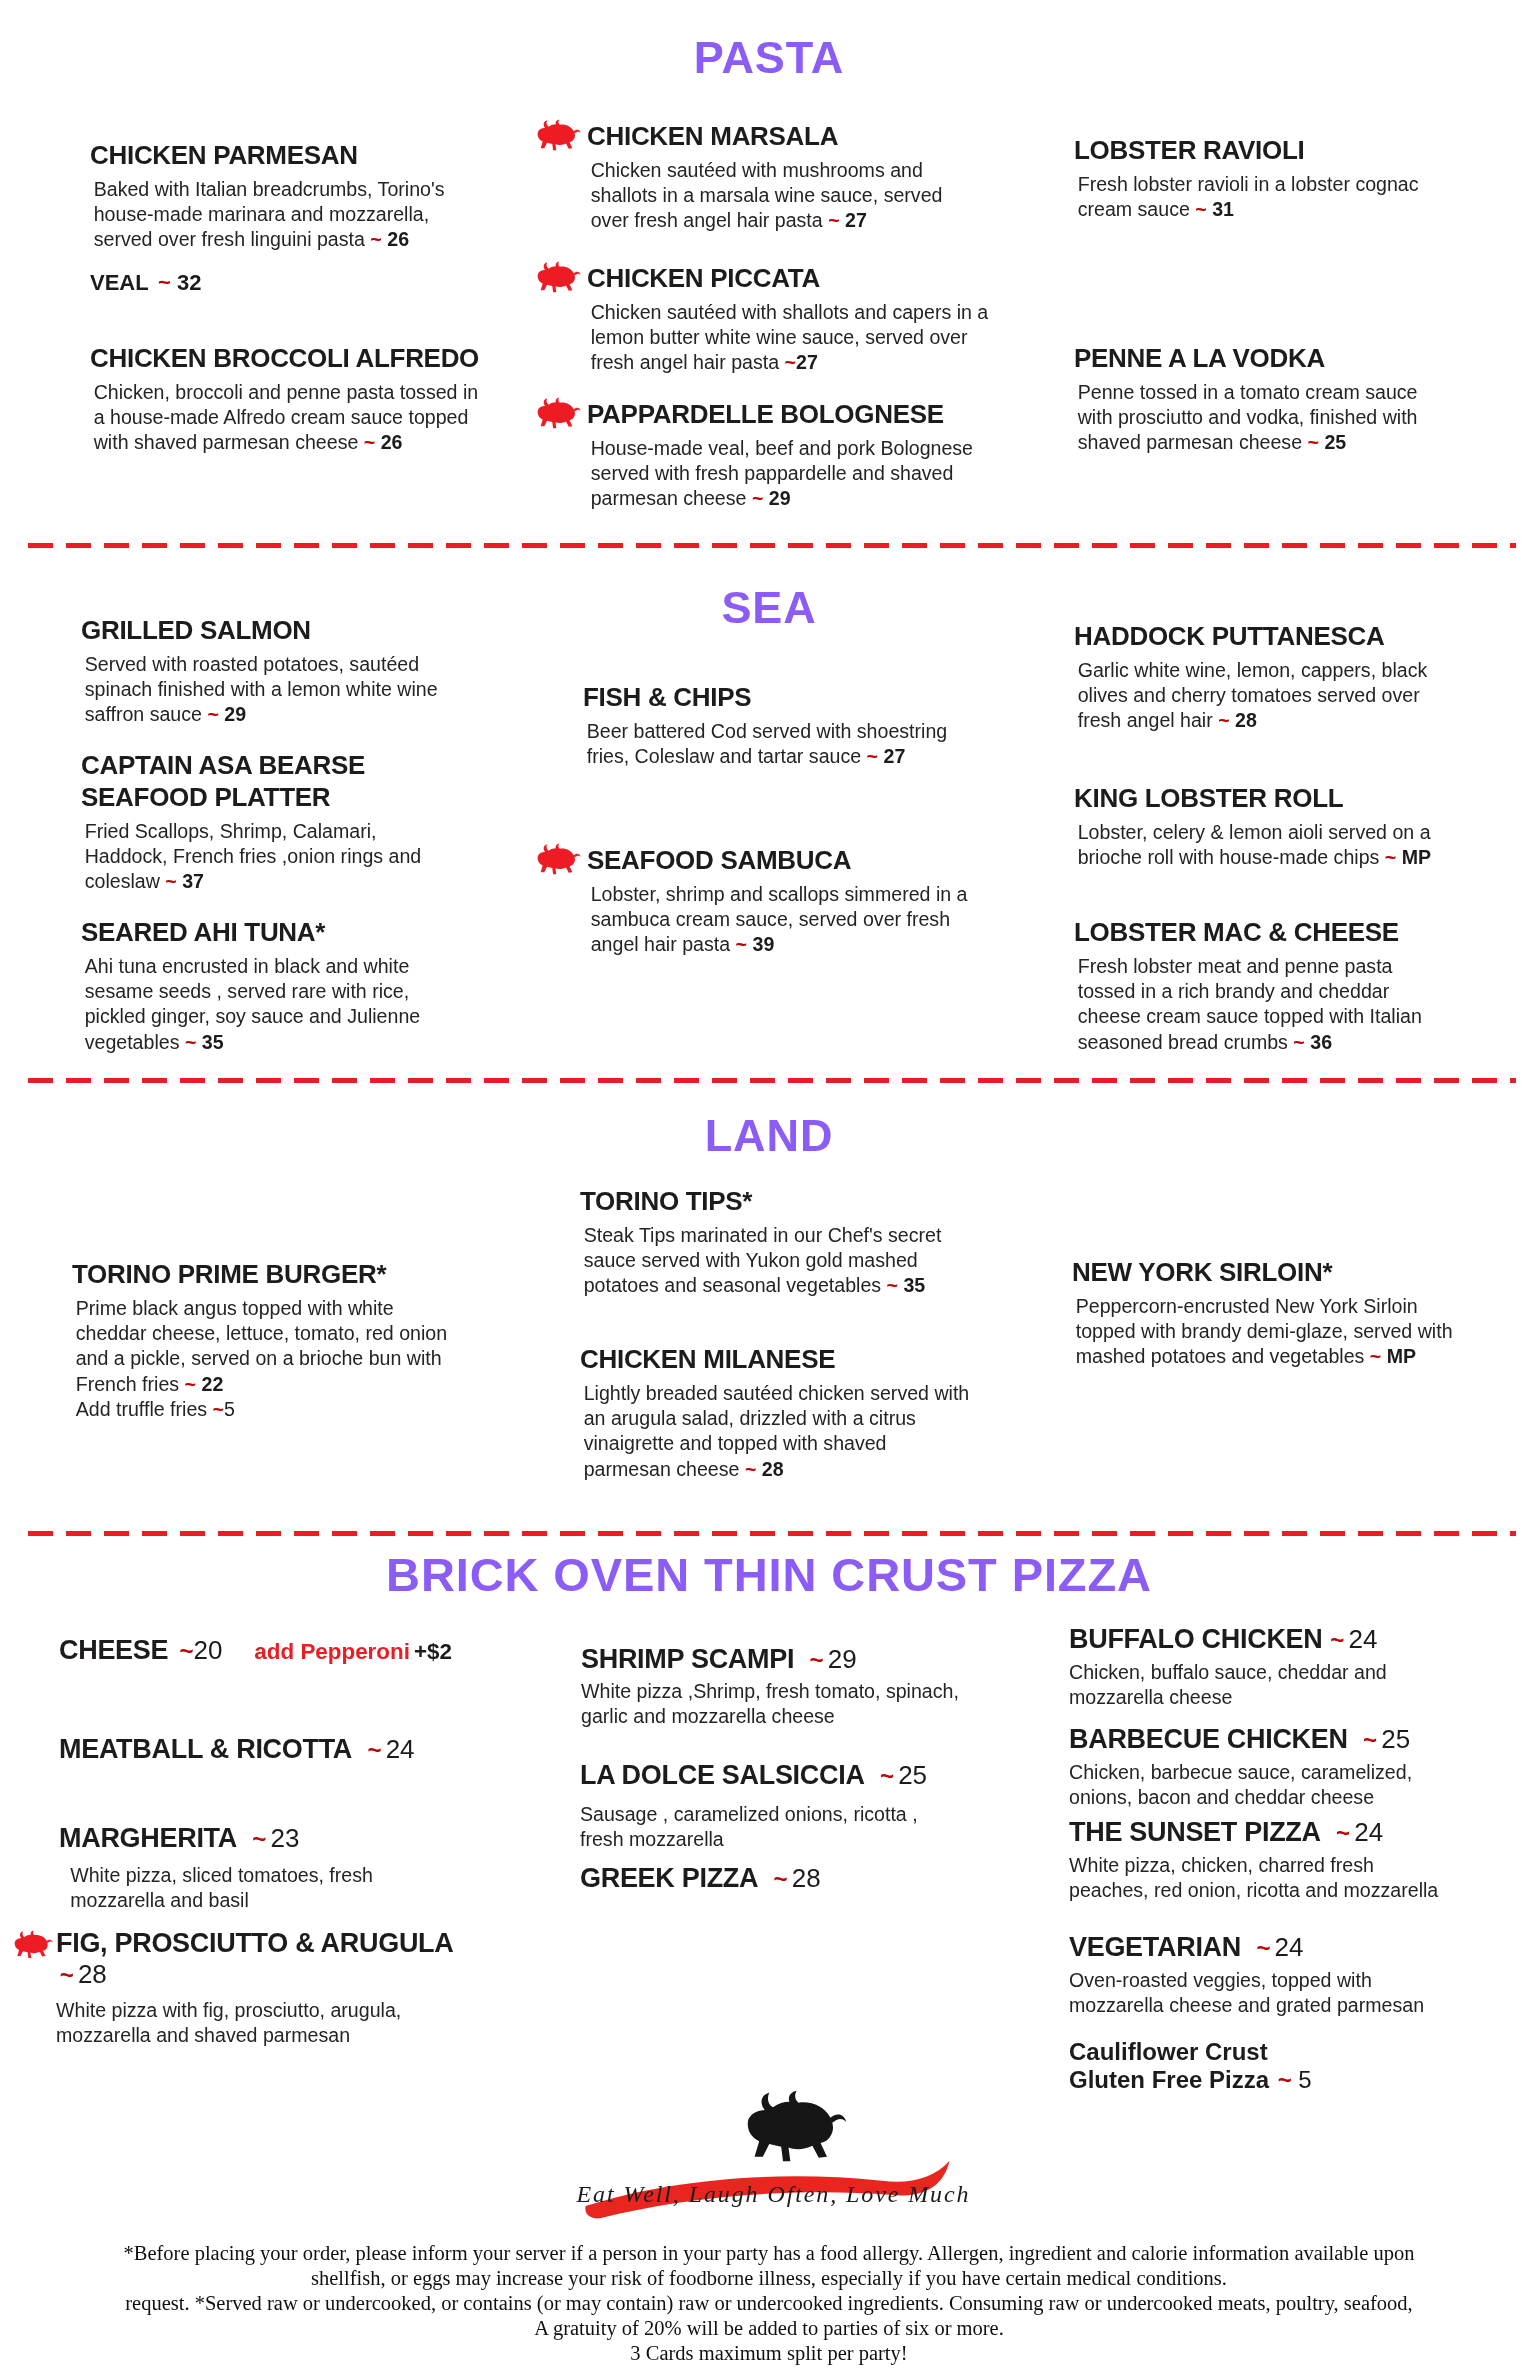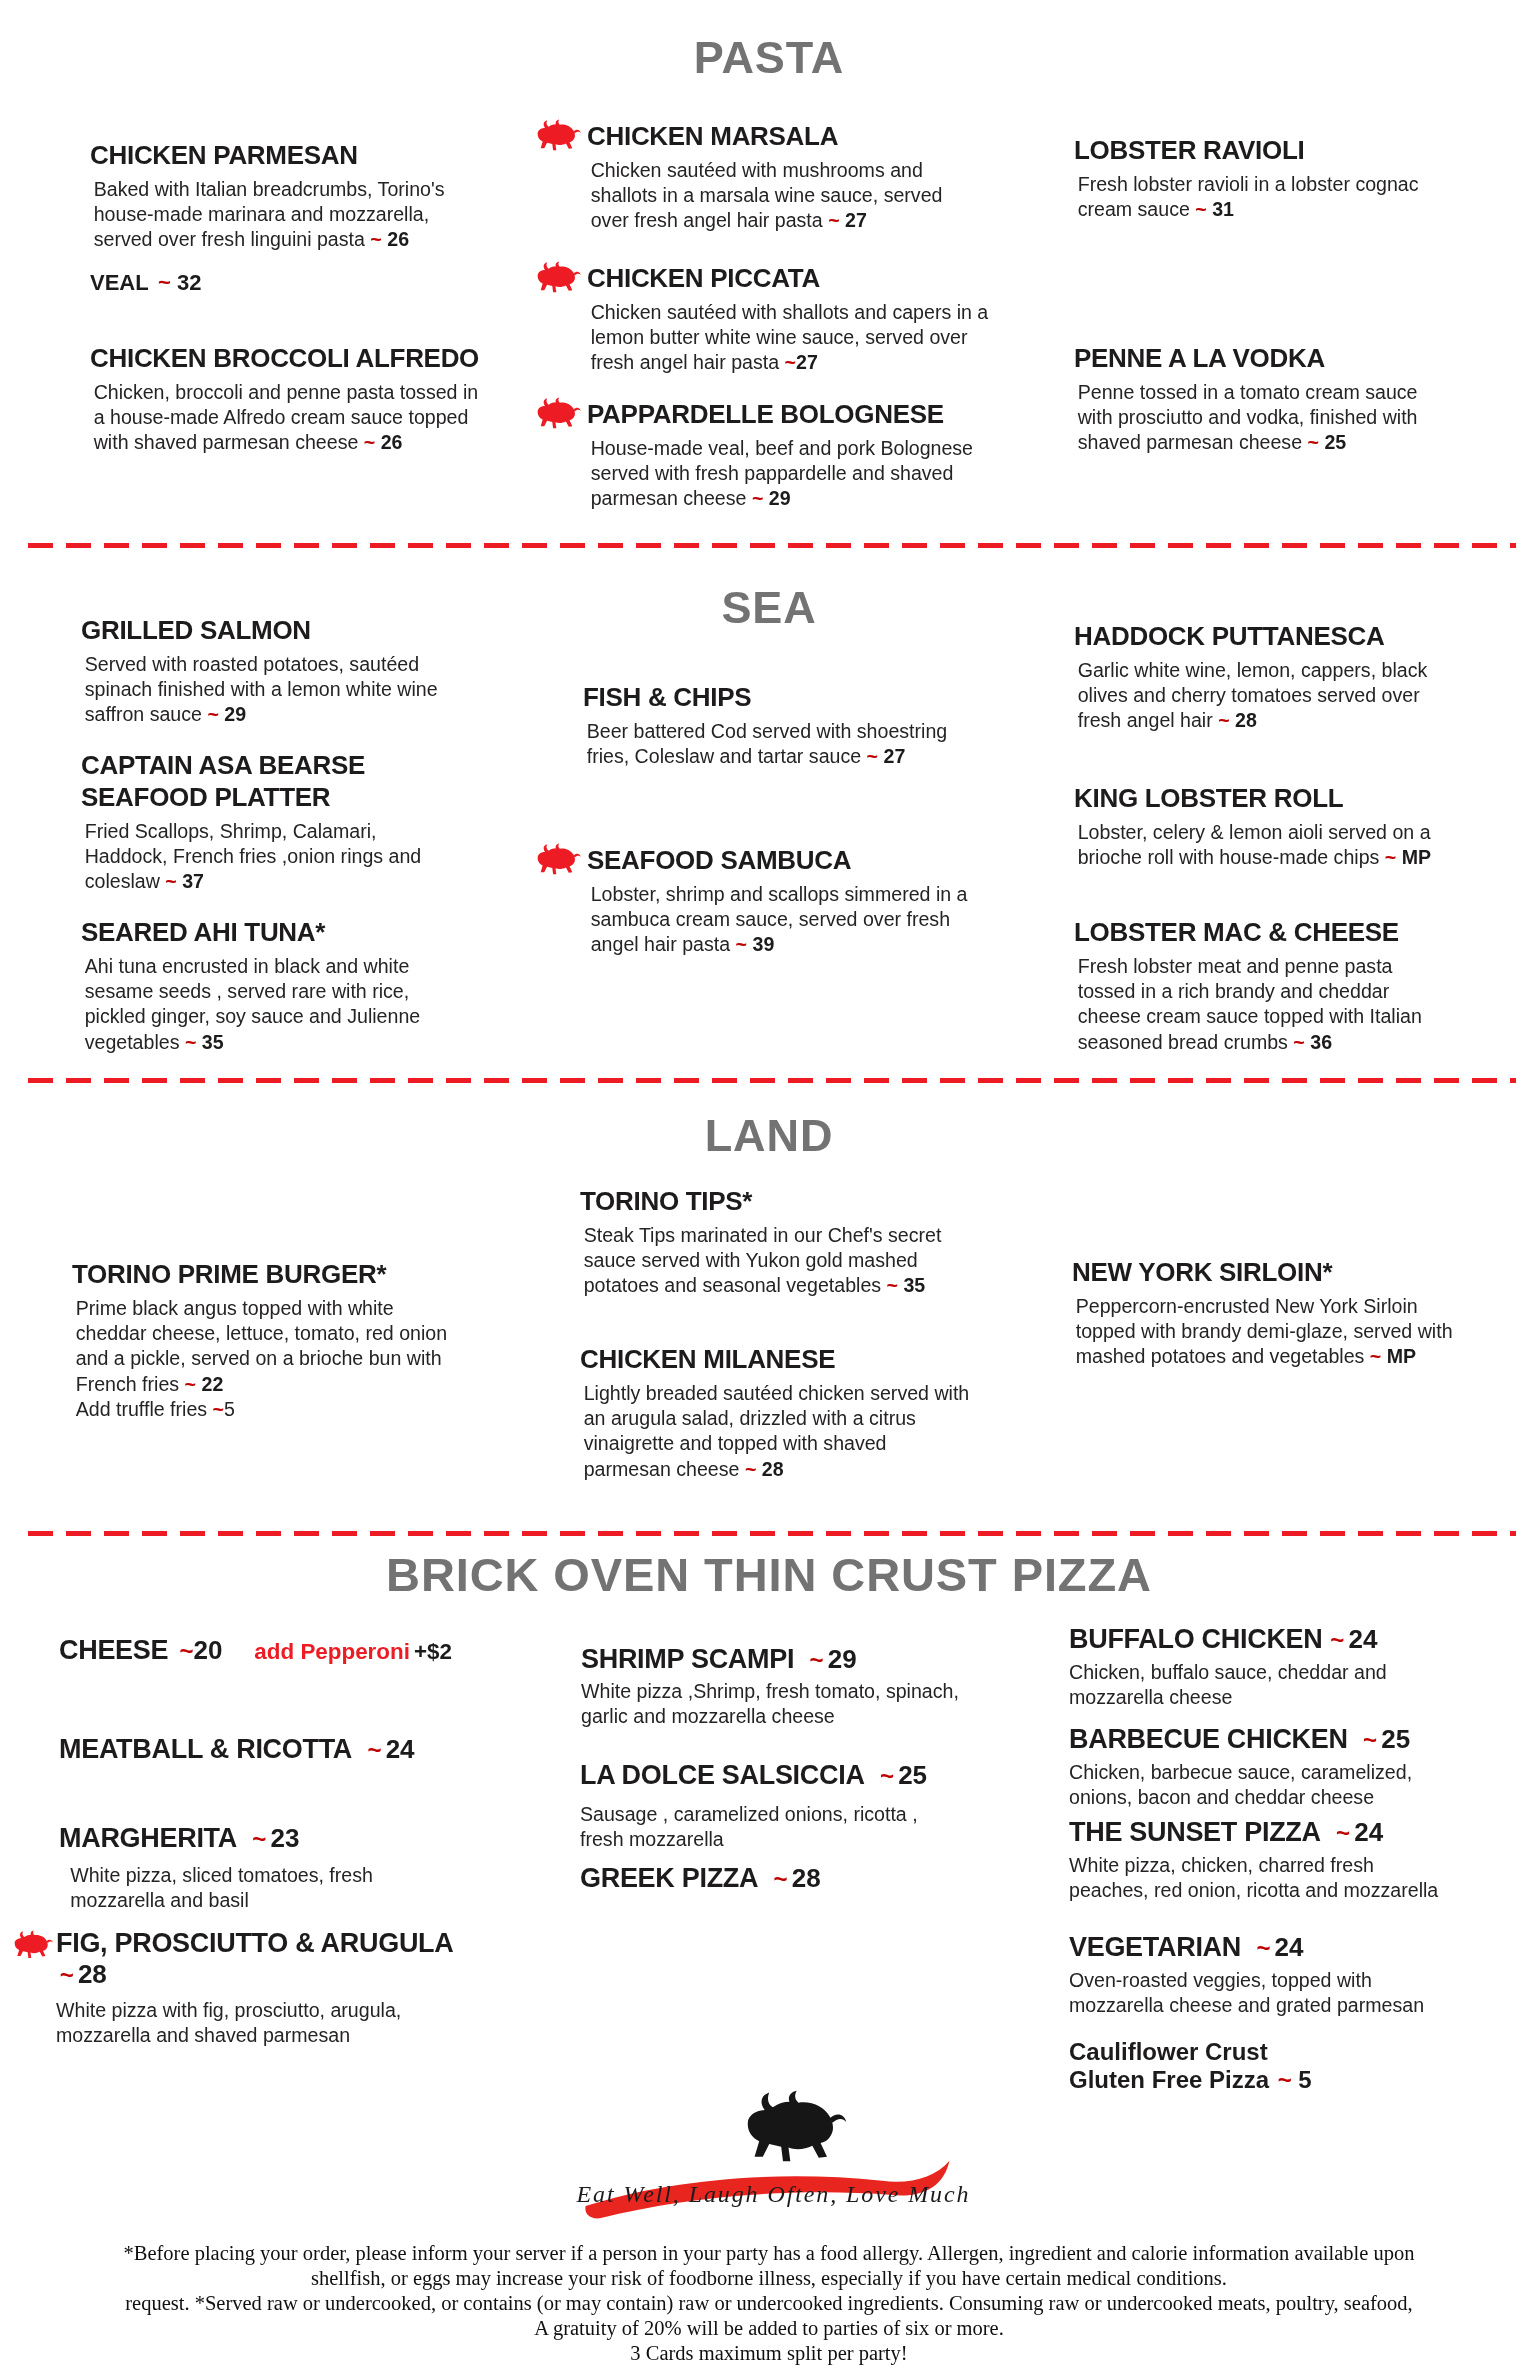--- a/index.html
+++ b/index.html
@@ -2,37 +2,37 @@
 <html style="font-size:15px"><head>
 <meta charset="utf-8">
 <style>
   html,body{margin:0;padding:0;}
   body{
     width:1538px;height:2377px;position:relative;background:#ffffff;
     font-family:"Liberation Sans",sans-serif;color:#1d1b1c;overflow:hidden;
   }
   .sec-title{
     position:absolute;left:0;width:1538px;text-align:center;
-    color:#737373;font-weight:bold;font-size:45px;line-height:1;letter-spacing:0.9px;
+    color:#8b5cf6;font-weight:bold;font-size:45px;line-height:1;letter-spacing:0.9px;
   }
   .sep{
     position:absolute;left:28px;width:1488px;height:4.7px;
     background:repeating-linear-gradient(90deg,#ed1c24 0 25px,transparent 25px 38px);
   }
   .item{position:absolute;}
   .item-name{font-size:26px;font-weight:bold;line-height:1.22;color:#1d1b1c;letter-spacing:-0.3px;}
   .item-desc{font-size:19.6px;line-height:1.28;color:#262324;margin-top:5.6px;padding-left:3.7px;}
   .tl{color:#c00000;font-weight:bold;}
   .pr{font-weight:bold;color:#1d1b1c;}
   .sub-line{margin-top:17px;font-size:22px;font-weight:bold;}
   .sub-line .tl{margin-left:9.3px;}
   .bull-sm{position:absolute;left:-58px;top:-1.9px;width:53px;height:37px;fill:#ed1c24;}
   .bull-fig{left:-49px;top:1.9px;width:47px;height:33px;}
   .pz-name{font-size:27px;font-weight:bold;letter-spacing:-0.3px;}
-  .pz-price{font-size:26px;font-weight:bold;}
+  .pz-price{font-size:26px;font-weight:normal;}
   .tl.h{font-size:24px;margin-left:11.2px;}
   .addon-label{color:#ed1c24;font-size:22.4px;font-weight:bold;margin-left:32px;}
   .addon-price{font-size:22.4px;font-weight:bold;color:#1d1b1c;}
   .cauli-name{font-size:24px;font-weight:bold;line-height:1.15;}
   .logo{position:absolute;left:573px;top:2084px;width:401px;height:158px;}
   .logo .bull-black{position:absolute;left:155px;top:3.7px;width:121px;height:88px;fill:#161616;}
   .logo .swoosh{position:absolute;left:9.3px;top:75px;width:382px;height:63px;}
   .logo .tagline{
     position:absolute;left:0;top:97px;width:100%;text-align:center;
     font-family:"Liberation Serif",serif;font-style:italic;font-size:24px;

